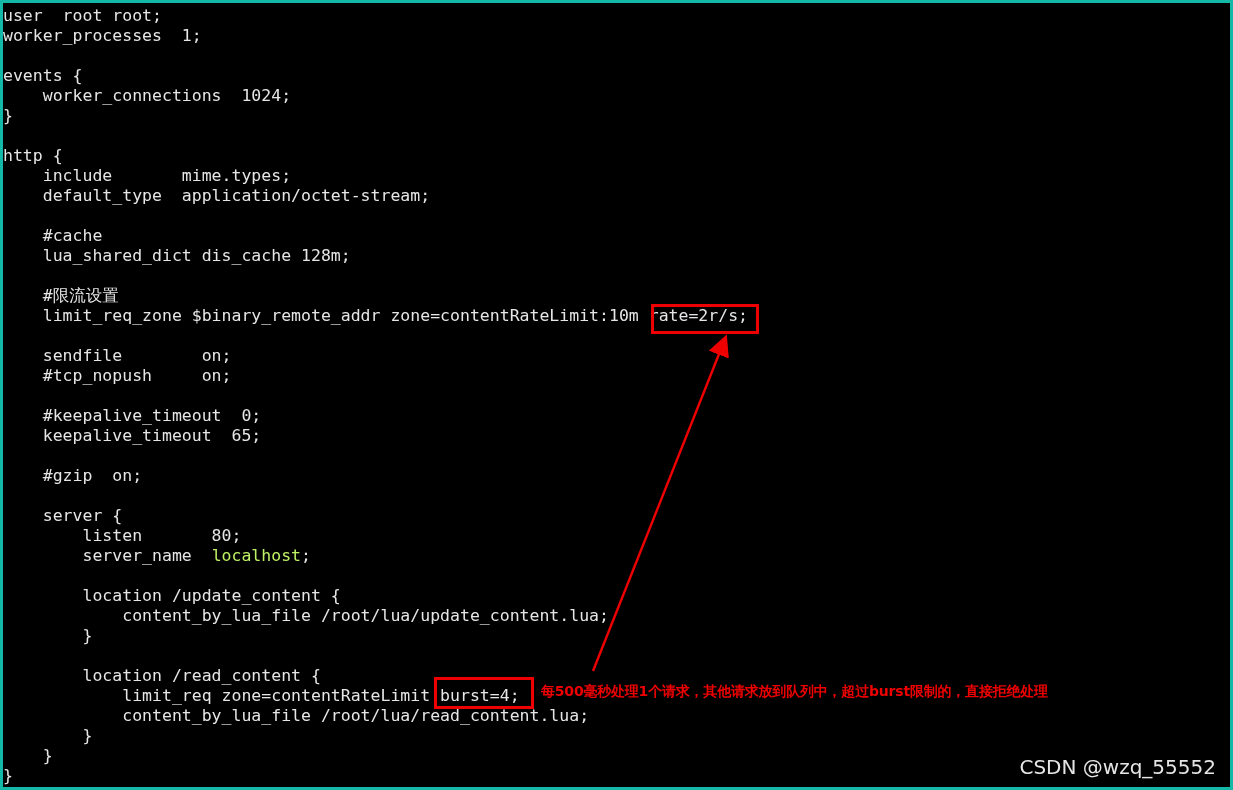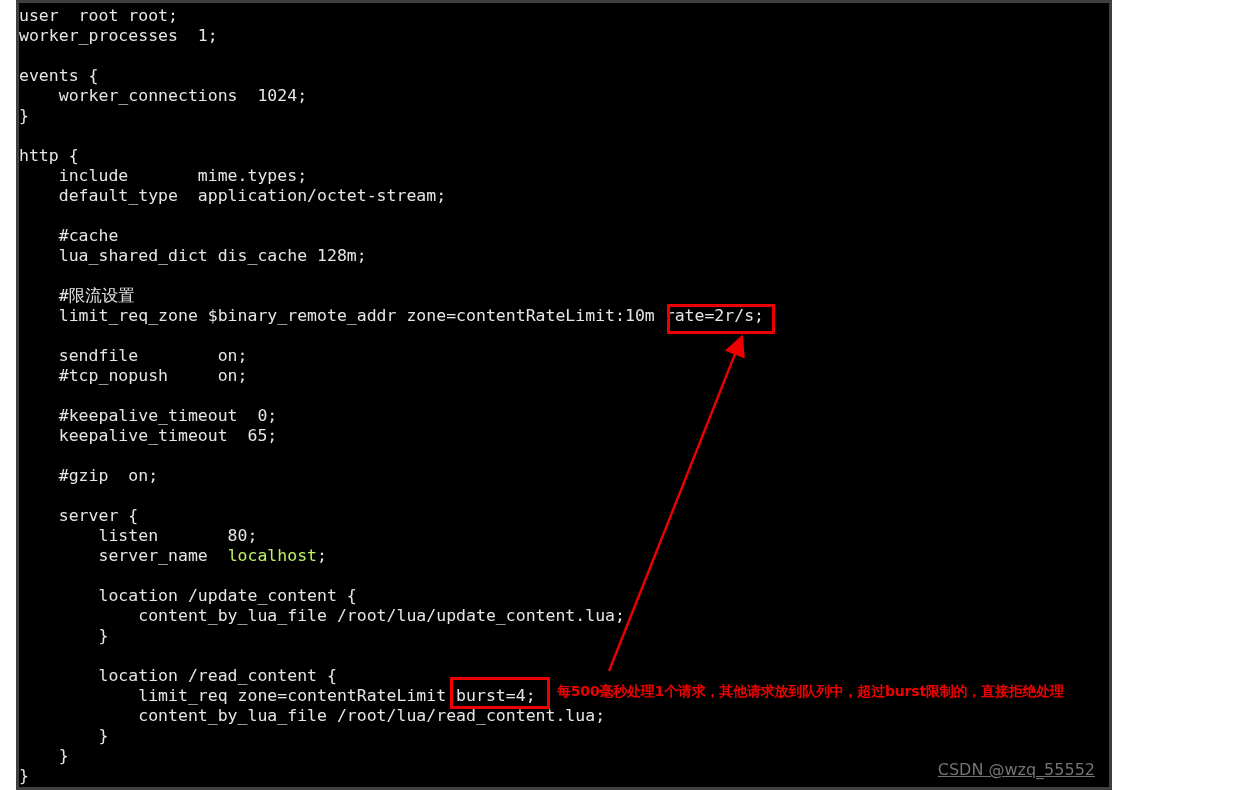--- a/index.html
+++ b/index.html
@@ -2,27 +2,26 @@
 <html><head>
 <meta charset="utf-8">
 <style>
   html, body {
     margin: 0;
     padding: 0;
     background: #ffffff;
   }
   #screen {
     position: relative;
-    width: 1096px;
+    width: 1233px;
     height: 790px;
     background: #000000;
     box-sizing: border-box;
-    border: 3px solid #404040;
+    border: 3px solid #14b8a6;
     overflow: hidden;
-    margin-left: 16px;
   }
   #terminal {
     position: absolute;
     left: 0;
     top: 0;
     width: 1233px;
     height: 790px;
     padding: 3px 0 0 0;
     box-sizing: border-box;
   }
@@ -79,24 +78,23 @@
     color: #ee0000;
     white-space: nowrap;
     letter-spacing: -0.2px;
   }
   
   #watermark {
     position: absolute;
     right: 14px;
     bottom: 8px;
     font-family: "DejaVu Sans", "Liberation Sans", sans-serif;
-    font-size: 16px;
-    color: #737373;
+    font-size: 20px;
+    color: #e5e5e5;
     white-space: nowrap;
-    text-decoration: underline;
   }
 </style>
 </head>
 <body>
 
 <div id="screen">
 
   <div id="terminal">
       <div class="code-line">user  root root;</div>
       <div class="code-line">worker_processes  1;</div>

